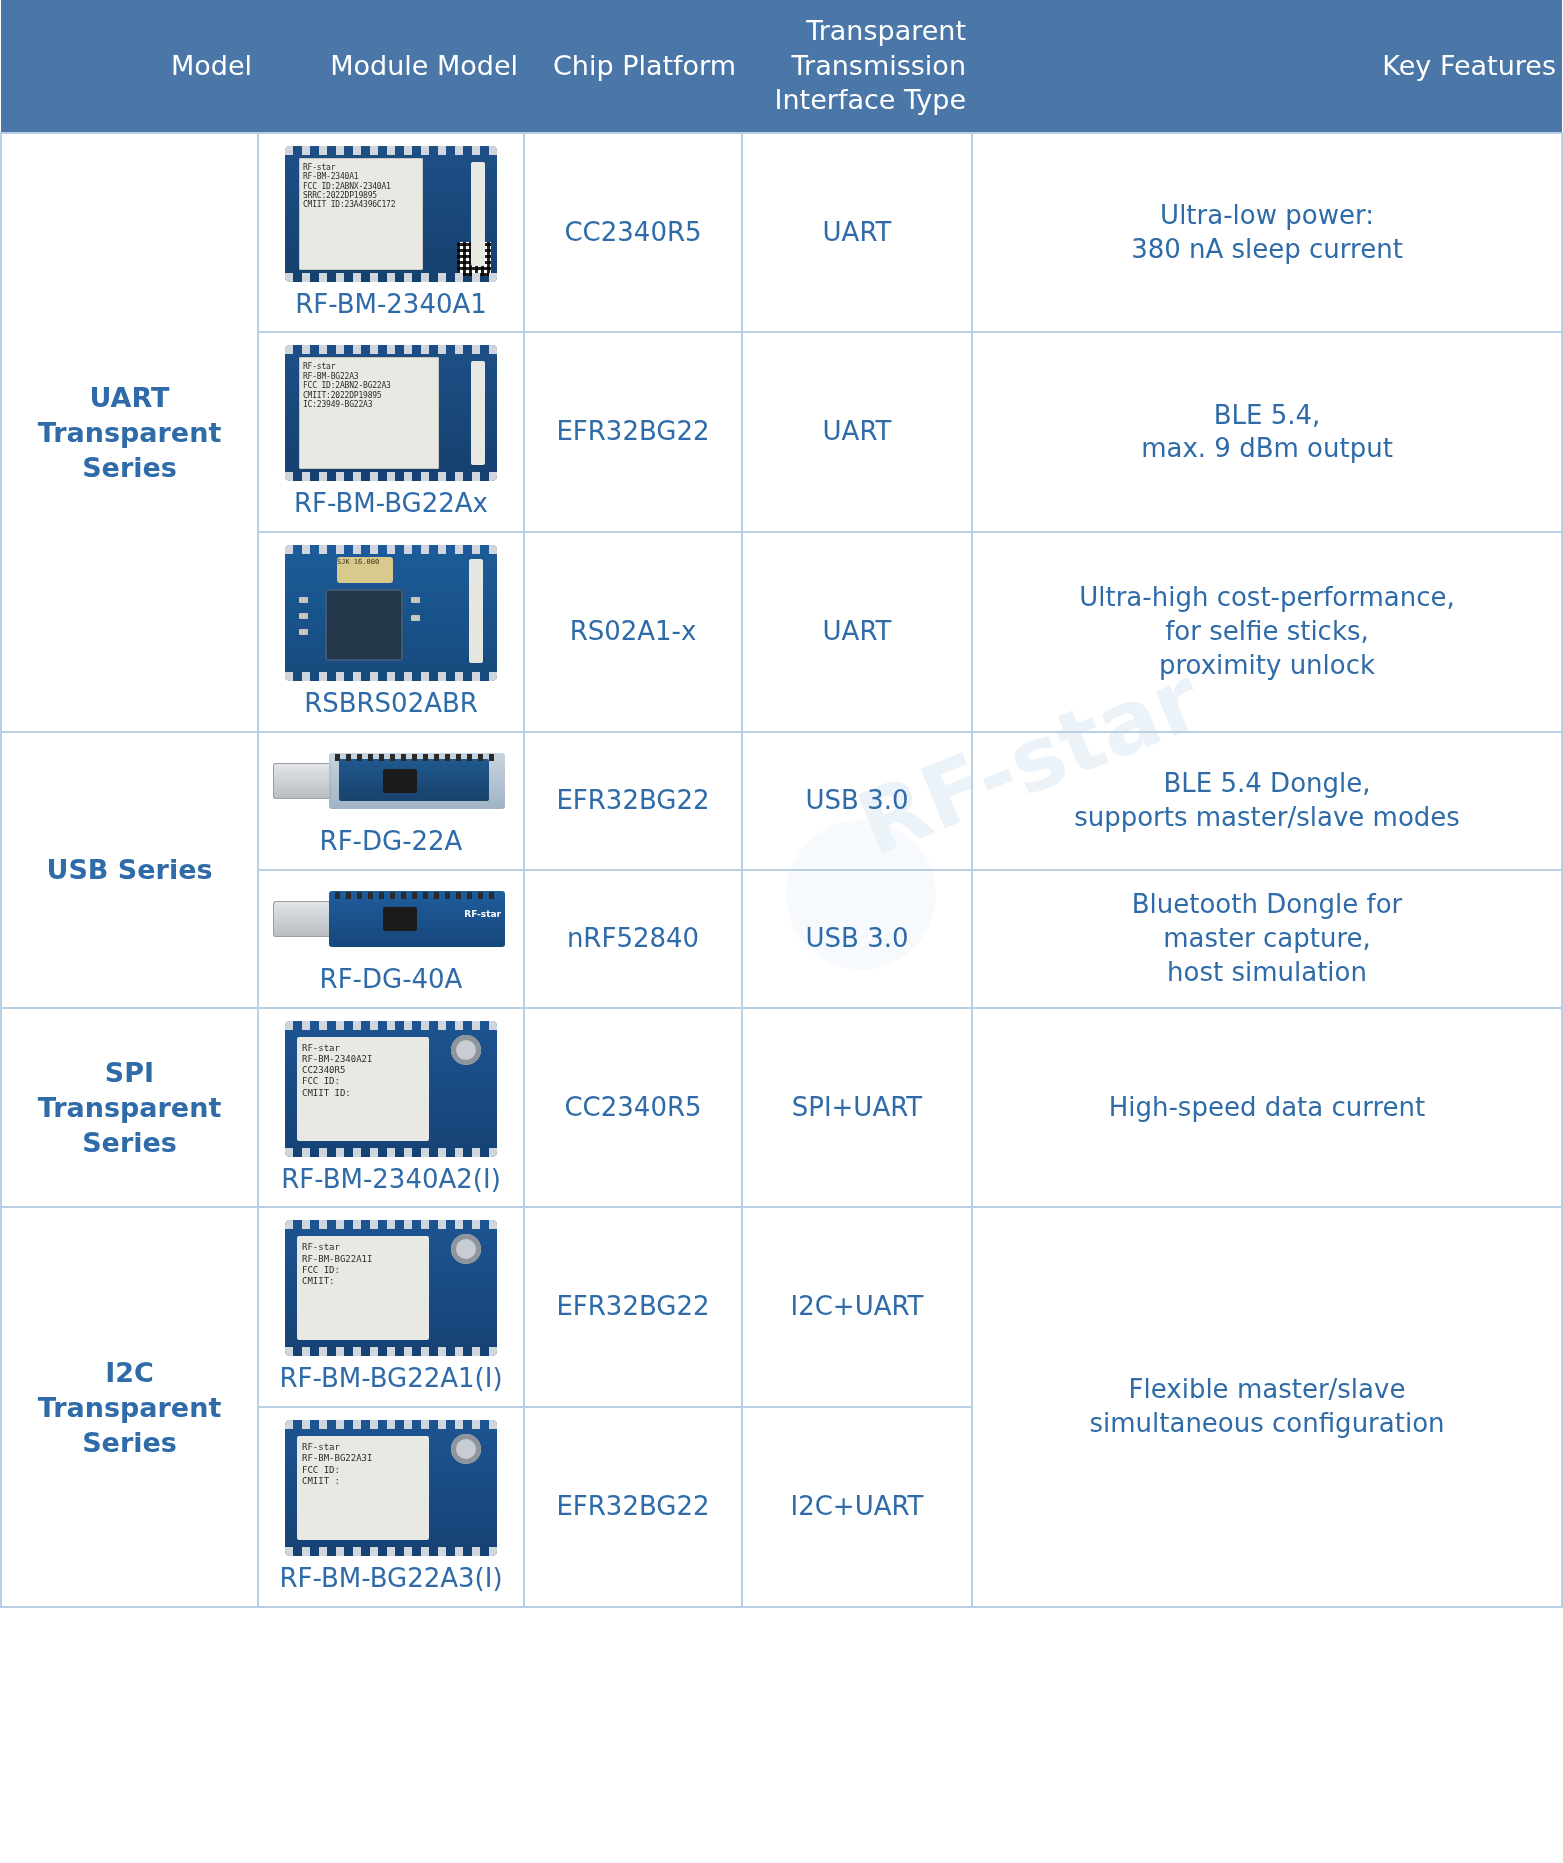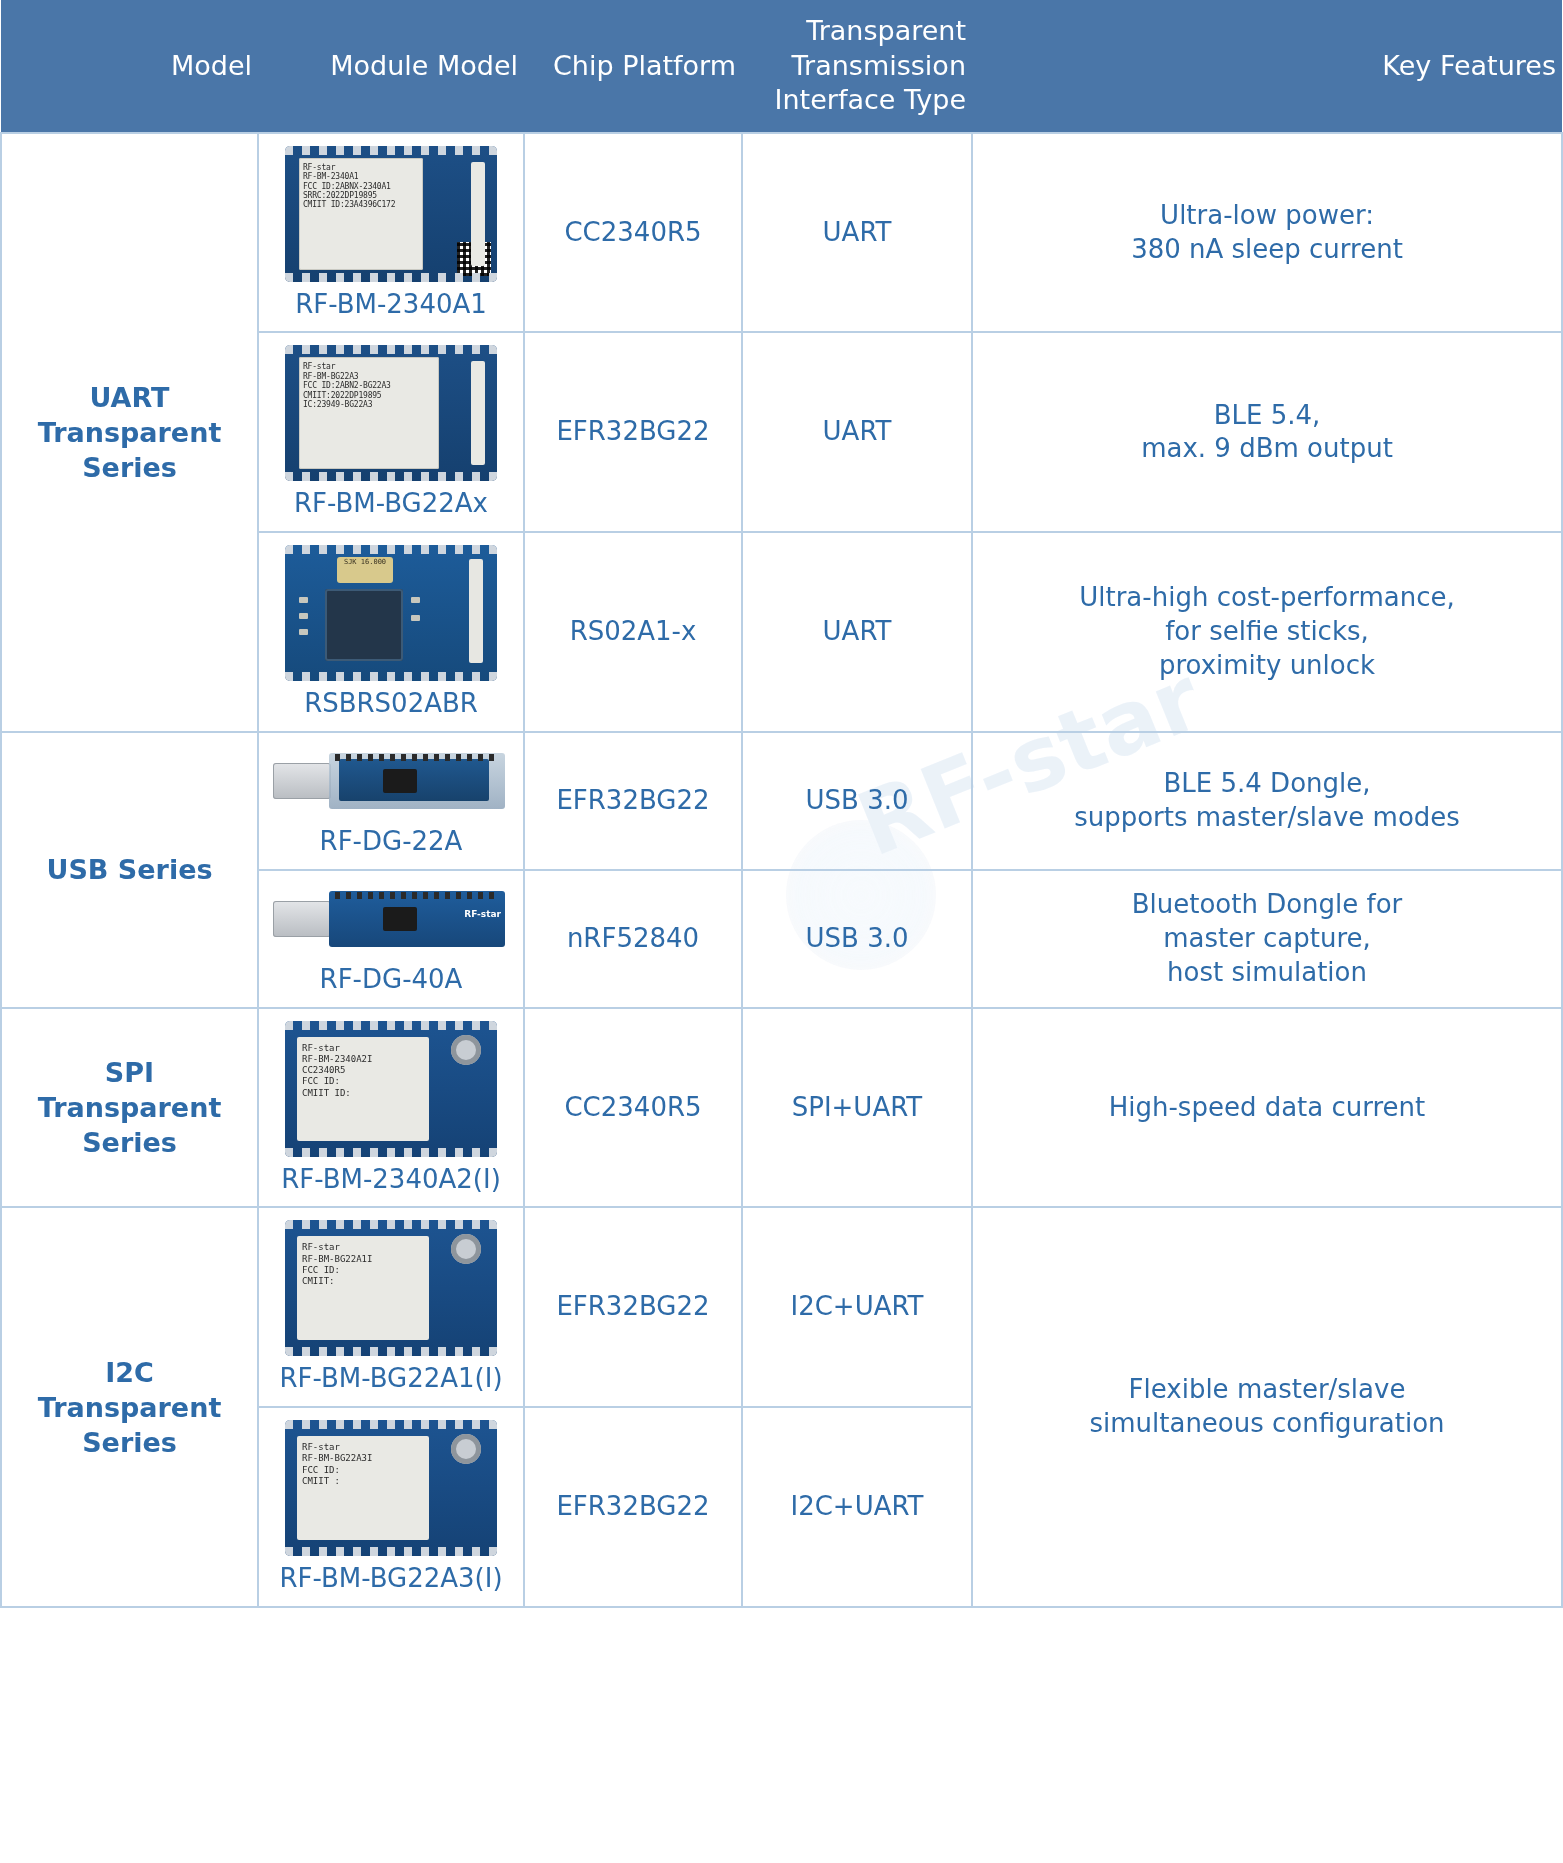--- a/index.html
+++ b/index.html
@@ -164,21 +164,21 @@
     box-shadow: inset 0 0 0 2px #3c5a76;
   }
   .board-rs .xtal {
     position: absolute;
     left: 52px; top: 12px;
     width: 56px; height: 26px;
     background: #d8c98c;
     border-radius: 3px;
     font-size: 7px;
     color: #3a3322;
-    text-align: center;
+    text-align: left;
     line-height: 1.6;
     font-family: "DejaVu Sans Mono", monospace;
   }
   .board-rs .ant2 {
     position: absolute;
     right: 14px; top: 14px;
     width: 14px; height: 104px;
     background: #e7e7e2;
     border-radius: 2px;
   }

